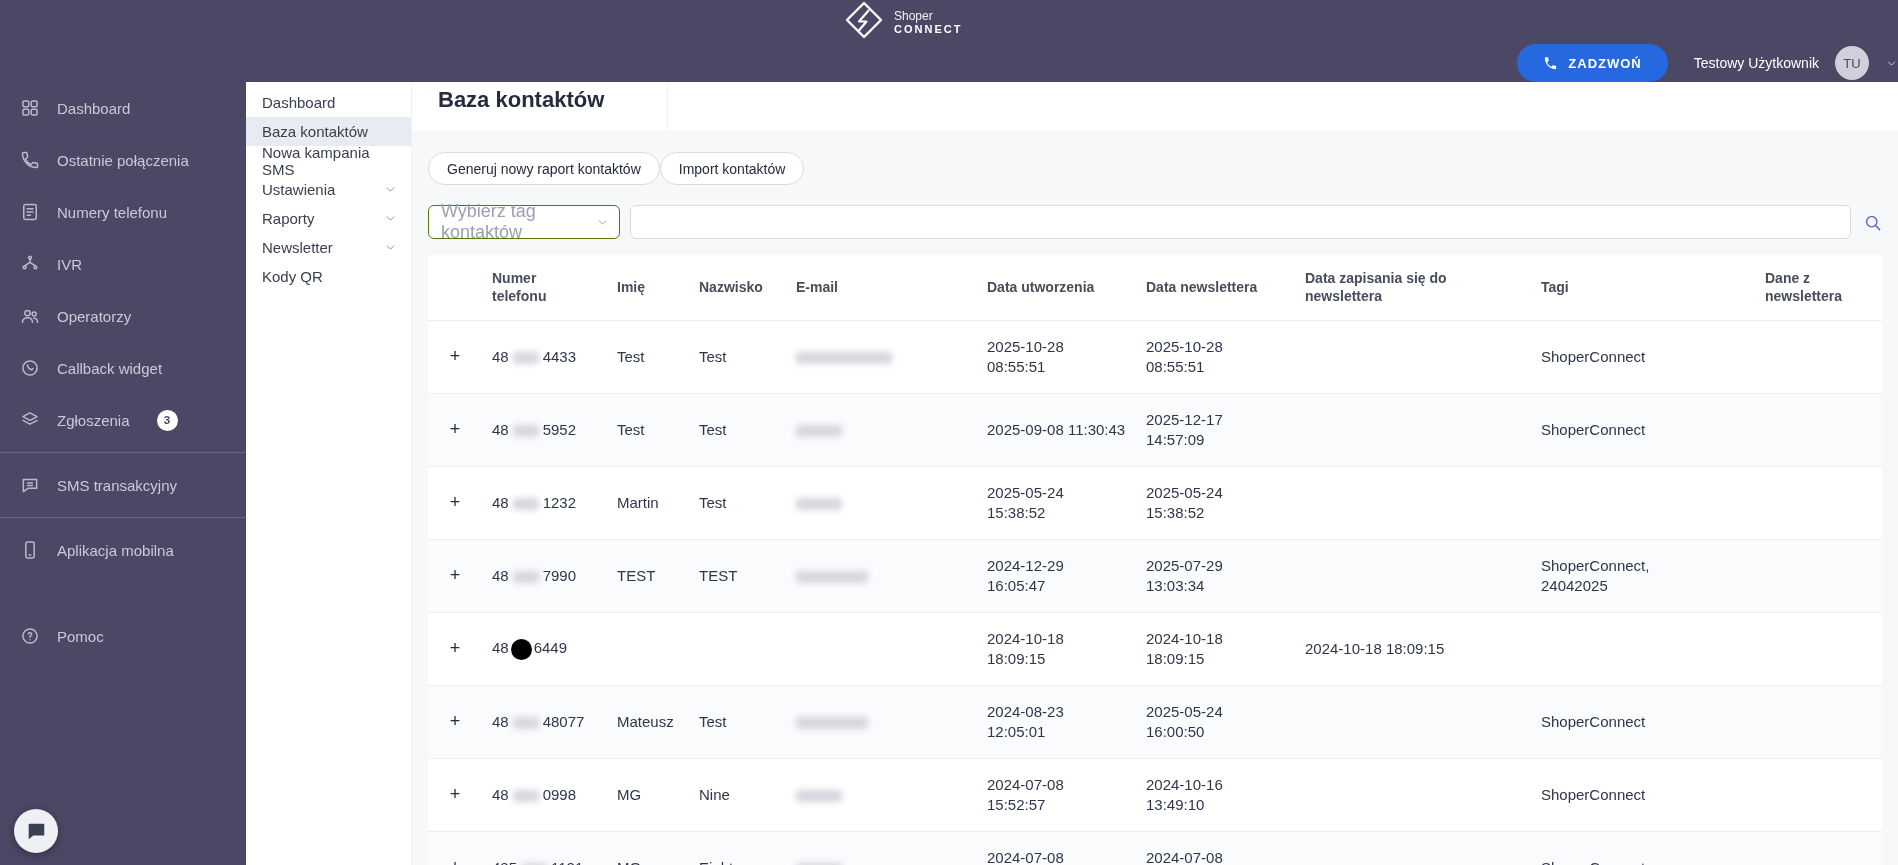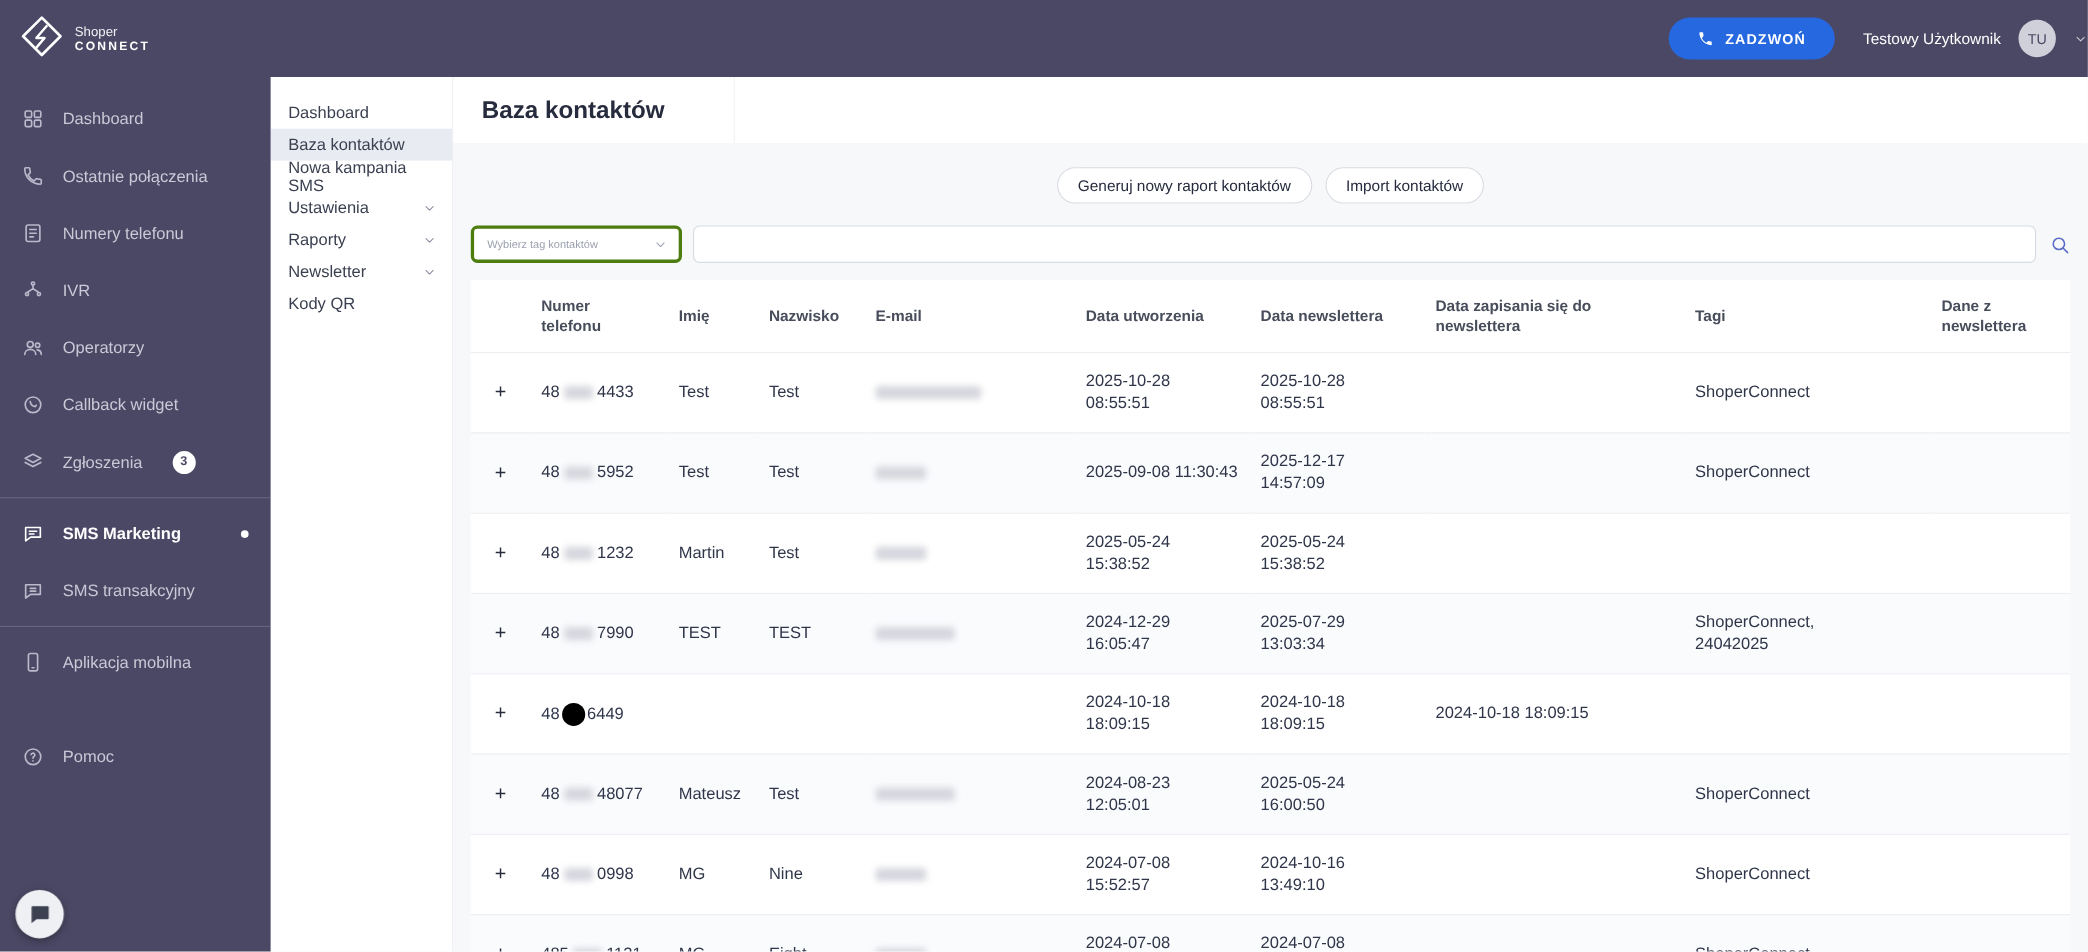--- a/index.html
+++ b/index.html
@@ -1,21 +1,21 @@
 <!DOCTYPE html>
 <html><head>
 <meta charset="utf-8">
 <style>
   * { margin:0; padding:0; box-sizing:border-box; }
   html,body { width:1898px; height:865px; overflow:hidden; background:#f7f8fa;
               font-family:"Liberation Sans", sans-serif; }
 
   
-  .header { position:fixed; top:0; left:0; width:1898px; height:70px; background:#4b4865;
-            display:flex; align-items:center; z-index:30; }
+  .header { position:fixed; top:0; left:0; width:1898px; height:82px; background:#4b4865;
+            display:flex; align-items:center; z-index:30;flex-direction:column; }
   .logo-wrap { width:246px; display:flex; align-items:center; gap:10px; padding-left:18px; }
   .logo-text { display:flex; flex-direction:column; }
   .logo-small { color:#fff; font-size:12px; opacity:.92; }
   .logo-big { color:#fff; font-size:11px; font-weight:bold; letter-spacing:2px; }
   .header-right { margin-left:auto; display:flex; align-items:center; gap:16px; }
   .call-btn { background:#2668df; color:#fff; border:none; border-radius:20px; height:38px;
               padding:0 26px; font-size:13px; font-weight:bold; letter-spacing:1px;
               display:flex; align-items:center; gap:10px; cursor:pointer; font-family:inherit; }
   .user-name { color:#fff; font-size:14px; margin-left:10px; }
   .avatar { width:34px; height:34px; border-radius:50%; background:#cfd0da; color:#4b4865;
@@ -47,26 +47,26 @@
                  padding:0 14px 0 16px; font-size:15px; color:#3b4050; cursor:pointer; }
   .subnav-item.active { background:#e9ebf3; }
   .subnav-item .chev { color:#8a8fa0; display:flex; }
 
   
   .main { position:fixed; top:70px; left:412px; width:1486px; height:795px; overflow:hidden; }
   .tabstrip { height:60px; background:#fff; display:flex; }
   .tab { min-width:256px; display:flex; align-items:center; padding-left:26px; font-size:22px;
          font-weight:bold; color:#262b3d; border-right:1px solid #f0f1f5; cursor:pointer; }
   .content { padding:0 16px; }
-  .actions-row { margin-top:22px; display:flex; justify-content:center; gap:12px; }
+  .actions-row { margin-top:22px; display:flex; justify-content:flex-start; gap:0; }
   .pill-btn { height:33px; border-radius:17px; border:1px solid #d8dbe2; background:#fff;
               font-size:14px; color:#262b3d; padding:0 18px; cursor:pointer; font-family:inherit; }
   .filter-row { margin-top:20px; display:flex; align-items:center; gap:10px; }
-  .tag-select { width:192px; height:34px; flex:0 0 auto; border:3px solid #4d7c0f; border-radius:6px;
-                background:#fff; font-size:10px; color:#9aa0ae; padding:0 10px 0 12px;
+  .tag-select { width:192px; height:34px; flex:0 0 auto; border:1px solid #4d7c0f; border-radius:6px;
+                background:#fff; font-size:18px; color:#9aa0ae; padding:0 10px 0 12px;
                 display:flex; align-items:center; justify-content:space-between; cursor:pointer; }
   .search-input { flex:1; height:34px; border:1px solid #d8dbe2; border-radius:6px; background:#fff;
                   padding:0 12px; font-size:14px; color:#262b3d; outline:none; font-family:inherit; }
   .search-btn { color:#5a6bc6; display:flex; margin-left:2px; cursor:pointer; }
 
   
   .contacts { margin-top:16px; width:100%; border-collapse:separate; border-spacing:0;
               background:#fff; table-layout:fixed; }
   .contacts th { font-size:14px; font-weight:bold; color:#474d5a; text-align:left;
                  padding:15px 10px; vertical-align:middle; line-height:1.25; background:#fff; }
@@ -182,30 +182,20 @@
       <span class="icon">
         <svg width="20" height="20" viewBox="0 0 24 24" fill="none" stroke="currentColor" stroke-width="1.8" stroke-linecap="round" stroke-linejoin="round">
           <path d="M12 3.5l8.5 4.5L12 12.5 3.5 8z"></path>
           <path d="M3.5 12.5L12 17l8.5-4.5"></path>
         </svg>
       </span>
       <span class="lbl">Zgłoszenia</span>
       <span class="badge">3</span>
     </div>
     <div class="divider"></div>
-    <div class="side-item active">
-      <span class="icon">
-        <svg width="20" height="20" viewBox="0 0 24 24" fill="none" stroke="currentColor" stroke-width="1.8" stroke-linecap="round" stroke-linejoin="round">
-          <path d="M4 5.5h16v10.5H9.5L4 20z"></path>
-          <path d="M8 9.5h8M8 12.5h5"></path>
-        </svg>
-      </span>
-      <span class="lbl">SMS Marketing</span>
-      <span class="ndot"></span>
-    </div>
     <div class="side-item">
       <span class="icon">
         <svg width="20" height="20" viewBox="0 0 24 24" fill="none" stroke="currentColor" stroke-width="1.8" stroke-linecap="round" stroke-linejoin="round">
           <path d="M4 5.5h16v10.5H9.5L4 20z"></path>
           <path d="M9 9.5h6M15 12.5H9"></path>
         </svg>
       </span>
       <span class="lbl">SMS transakcyjny</span>
     </div>
     <div class="divider"></div>

